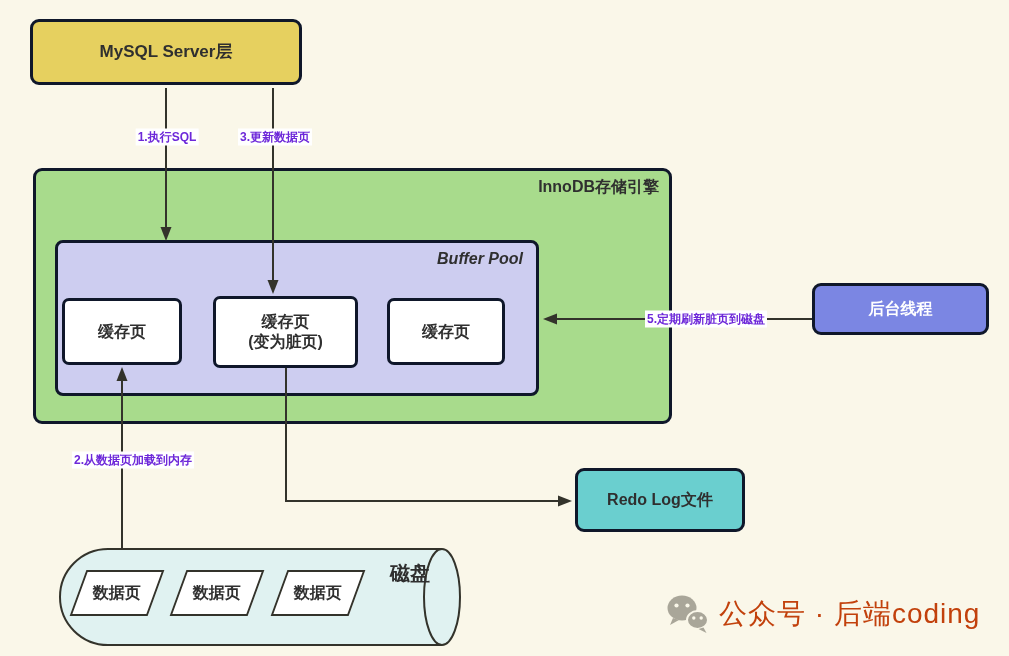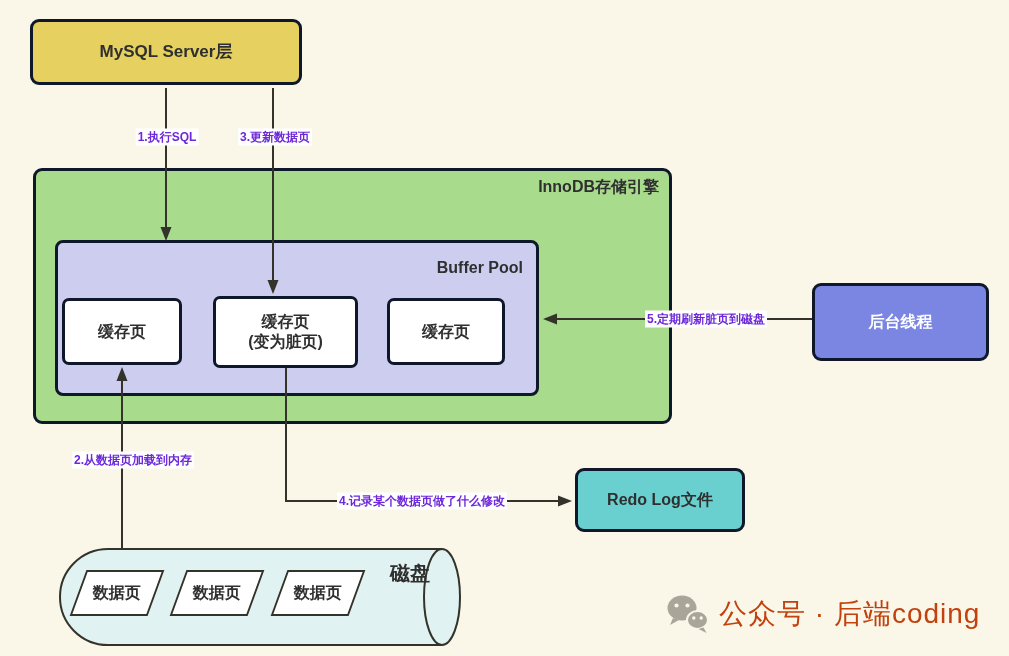--- a/index.html
+++ b/index.html
@@ -14,26 +14,26 @@
     border:3px solid #0f172a; border-radius:9px;
     display:flex; align-items:center; justify-content:center;
     font-weight:bold; font-size:16px; color:#2F2F2F;
     text-align:center; line-height:1.25;
   }
   .node-mysql   { left:30px;  top:19px;  width:272px; height:66px;  background:#E6D05F; font-size:17px; }
   .node-innodb  { left:33px;  top:168px; width:639px; height:256px; background:#A8DB8C; }
   .node-buffer  { left:55px;  top:240px; width:484px; height:156px; background:#CDCDF0; border-radius:8px; }
   .corner-label { position:absolute; font-weight:bold; font-size:16px; color:#2F2F2F; white-space:nowrap; }
   .innodb-label { top:6px; right:10px; }
-  .buffer-label { top:15px; right:13px; }
+  .buffer-label { top:6px; right:13px;font-style:italic; }
   .node-cache   { background:#FFFFFF; border-radius:7px; }
   .node-cache1  { left:62px;  top:298px; width:120px; height:67px; }
   .node-cache2  { left:213px; top:296px; width:145px; height:72px; flex-direction:column; }
   .node-cache3  { left:387px; top:298px; width:118px; height:67px; }
-  .node-backend { left:812px; top:283px; width:177px; height:78px; background:#7B86E3; color:#FFFFFF; }
+  .node-backend { left:812px; top:283px; width:177px; height:52px; background:#7B86E3; color:#FFFFFF; }
   .node-redo    { left:575px; top:468px; width:170px; height:64px; background:#6ACFCF; }
   .svg-layer    { position:absolute; left:0; top:0; pointer-events:none; }
   .para {
     position:absolute; width:78px; height:46px; box-sizing:border-box;
     background:#FFFFFF; border:2px solid #33332B; transform:skewX(-20deg);
     display:flex; align-items:center; justify-content:center;
   }
   .para span { transform:skewX(20deg); font-weight:bold; font-size:16px; }
   .para1 { left:78px;  top:570px; }
   .para2 { left:178px; top:570px; }
@@ -127,21 +127,20 @@
       <polygon points="572,501 558,495.5 558,506.5" stroke="none"></polygon>
 
       <line x1="812" y1="319" x2="557" y2="319"></line>
       <polygon points="543,319 557,313.5 557,324.5" stroke="none"></polygon>
     </g>
   </svg>
 
   <div class="edge-label edge-label-1">1.执行SQL</div>
   <div class="edge-label edge-label-3">3.更新数据页</div>
   <div class="edge-label edge-label-2">2.从数据页加载到内存</div>
-  <div class="edge-label edge-label-4">4.记录某个数据页做了什么修改</div>
   <div class="edge-label edge-label-5">5.定期刷新脏页到磁盘</div>
 
   <div class="watermark">
     <svg width="44" height="40" viewBox="0 0 44 40">
       <g fill="#A9A699">
         <ellipse cx="16" cy="14" rx="14.5" ry="12.5"></ellipse>
         <polygon points="7,24 4,31 13,26"></polygon>
       </g>
       <circle cx="10.5" cy="11.5" r="2.1" fill="#FAF7E9"></circle>
       <circle cx="21.5" cy="11.5" r="2.1" fill="#FAF7E9"></circle>

